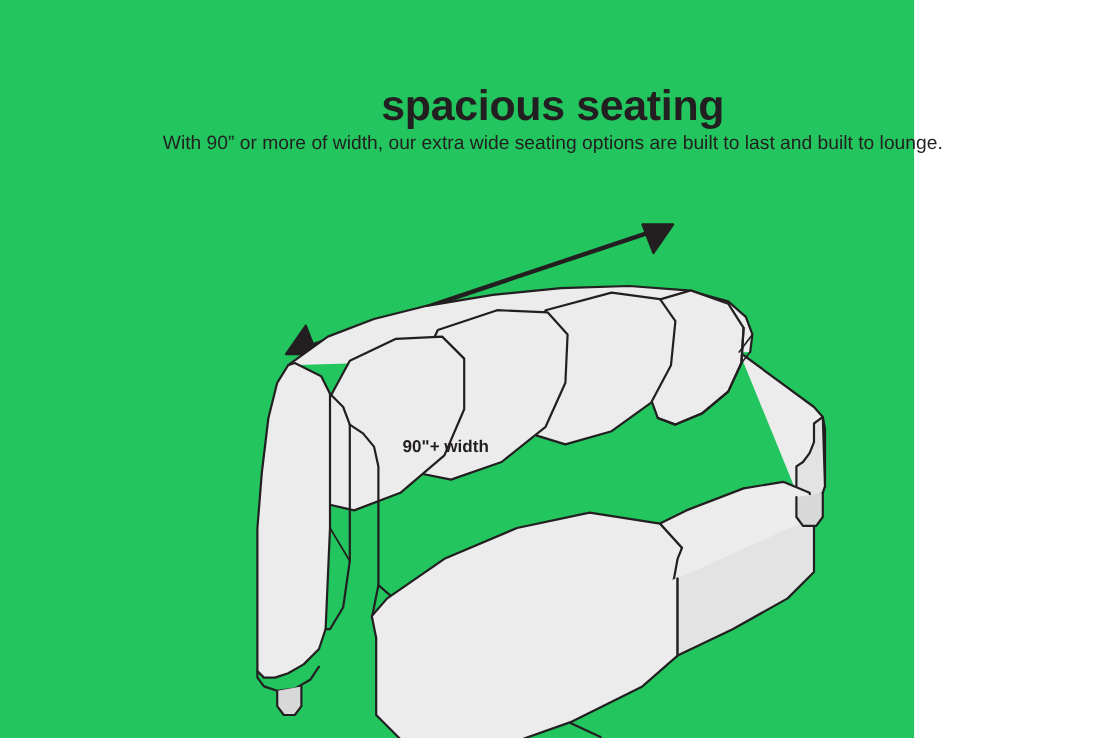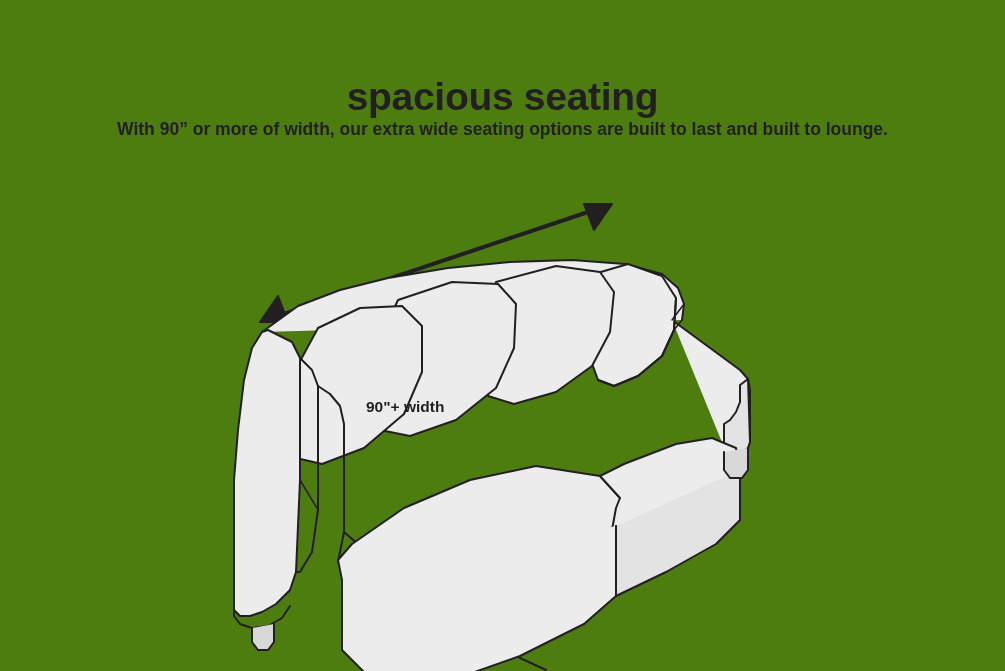--- a/index.html
+++ b/index.html
@@ -10,23 +10,23 @@
   body {
     width: 1005px;
     height: 671px;
     font-family: "Liberation Sans", sans-serif;
     color: #231f20;
     overflow: hidden;
     position: relative;
   }
   .page {
     position: relative;
-    width: 1005px;
+    width: 831px;
     height: 671px;
-    background: #4d7c0f;
+    background: #22c55e;
   }
   .headline {
     position: absolute;
     top: 50px;
     left: 0;
     width: 1005px;
     text-align: center;
     font-size: 39px;
     font-weight: bold;
     letter-spacing: -0.3px;
@@ -35,21 +35,20 @@
   }
   .subcopy {
     position: absolute;
     top: 116px;
     left: 0;
     width: 1005px;
     text-align: center;
     font-size: 17.5px;
     line-height: 1.5;
     color: #231f20;
-    font-weight: bold;
   }
   .subcopy .line {
     display: block;
   }
   .diagram {
     position: absolute;
     top: 180px;
     left: 0;
     width: 1005px;
     height: 491px;

